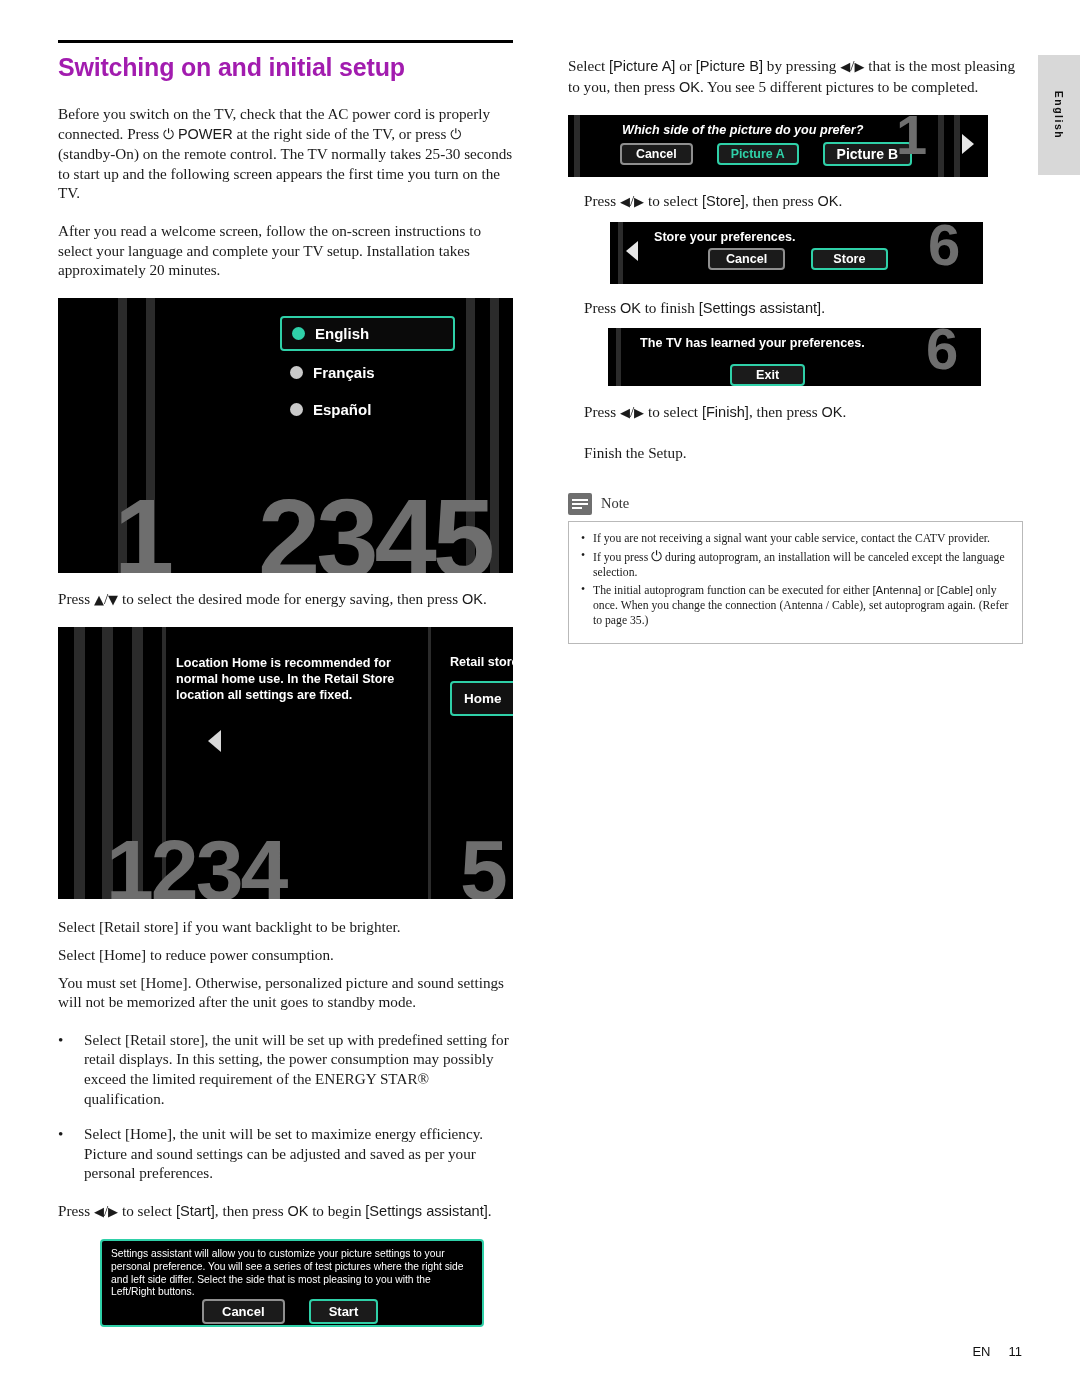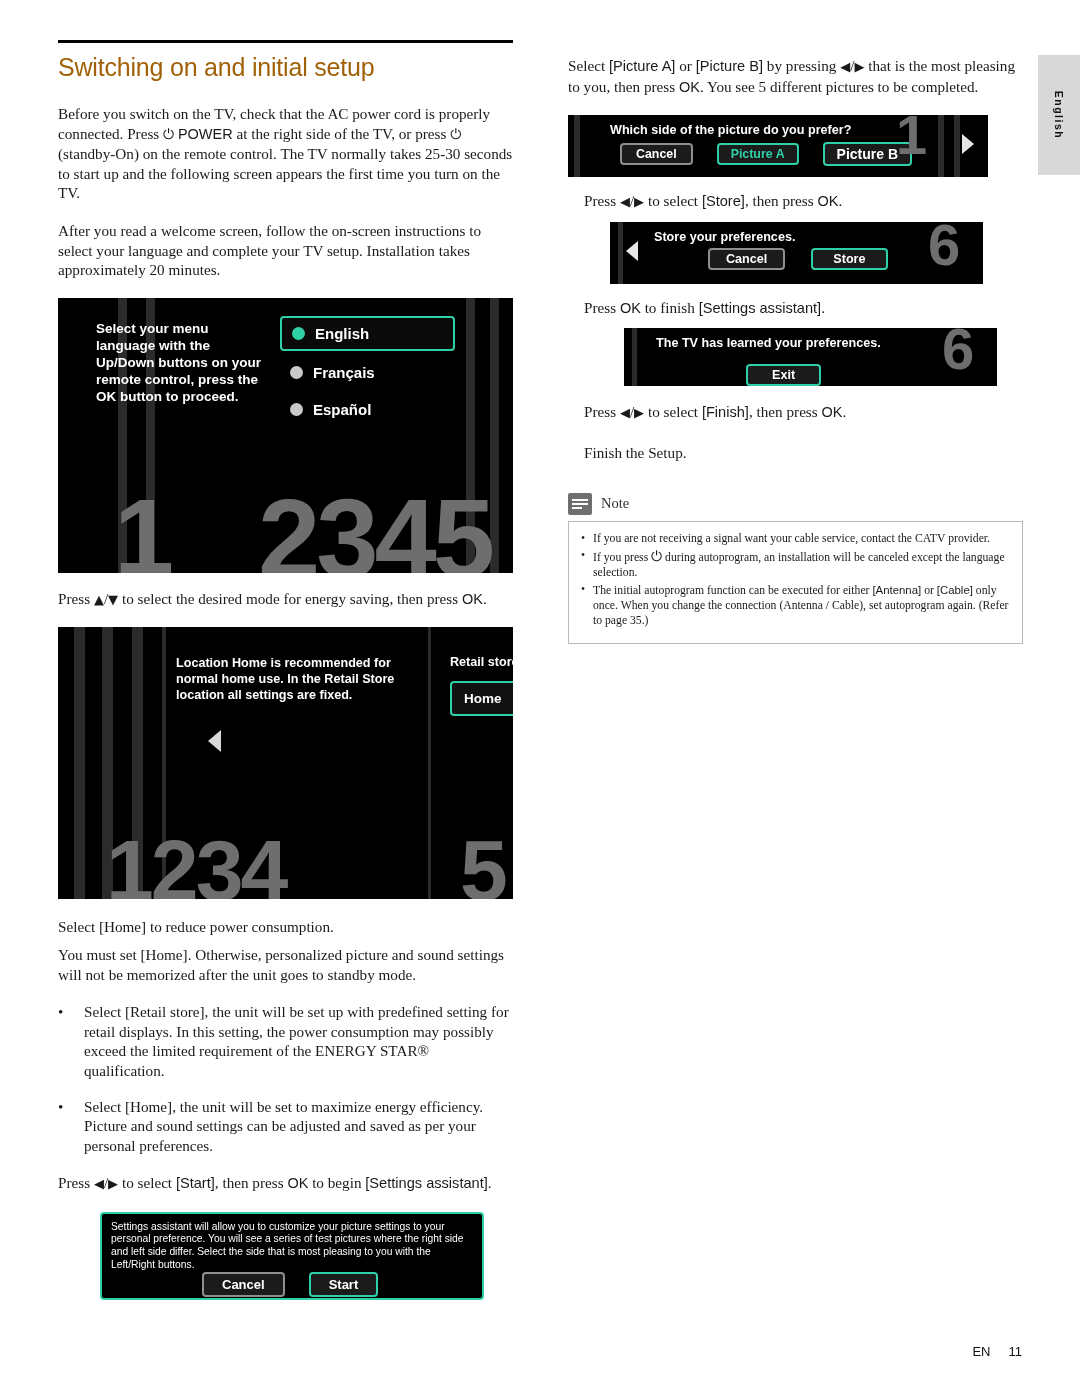--- a/index.html
+++ b/index.html
@@ -11,22 +11,22 @@
   .page{position:absolute;left:0;top:0;width:1080px;height:1397px;}
 
   
   .col-left{position:absolute;left:58px;top:40px;width:455px;}
   .col-right{position:absolute;left:568px;top:40px;width:455px;}
 
   
   .rule{border-top:3px solid #000;width:455px;margin:0 0 10px 0;}
   h1.title{
     font-family:"Liberation Sans", sans-serif;
-    font-weight:normal;font-size:25px;letter-spacing:-0.2px;
-    margin:0 0 22px 0;color:#a16207;
+    font-weight:bold;font-size:25px;letter-spacing:-0.2px;
+    margin:0 0 22px 0;color:#a21caf;
   }
 
   p.body{
     font-size:15.2px;line-height:19.6px;margin:0 0 18px 0;
     text-align:left;
   }
   p.tight{margin-bottom:8px;}
   .sym{font-family:"DejaVu Sans", sans-serif;font-size:13px;}
   .pwr{font-family:"DejaVu Sans", sans-serif;font-size:14px;}
   .ok{font-family:"Liberation Sans", sans-serif;font-size:14.5px;}
@@ -168,21 +168,20 @@
 
     <p class="body">After you read a welcome screen, follow the on-screen instructions to select your language and complete your TV setup. Installation takes approximately 20 minutes.</p>
 
     <div class="tvshot" id="shot-language">
       <div class="stripe" style="left:0;top:0;width:455px;height:275px;background:#000;"></div>
       <div class="stripe" style="left:60px;top:0;width:9px;height:275px;"></div>
       <div class="stripe" style="left:88px;top:0;width:9px;height:275px;"></div>
       <div class="stripe" style="left:408px;top:0;width:9px;height:275px;"></div>
       <div class="stripe" style="left:432px;top:0;width:9px;height:275px;"></div>
 
-      <div class="lang-text">Select your menu language with the Up/Down buttons on your remote control, press the OK button to proceed.</div>
 
       <div class="lang-list">
         <div class="lang-item sel">
           <span class="dot"></span>
           <span>English</span>
         </div>
         <div class="lang-item">
           <span class="dot"></span>
           <span>Français</span>
         </div>
@@ -214,20 +213,21 @@
         <div class="loc-retail">Retail store</div>
         <div class="loc-home">Home</div>
       </div>
 
       <div class="leftarrow"></div>
 
       <div class="bigdigit" style="left:48px;bottom:-14px;font-size:86px;letter-spacing:-3px;">1234</div>
       <div class="bigdigit" style="left:402px;bottom:-14px;font-size:86px;">5</div>
     </div>
 
+    <p class="body tight">Select [Retail store] if you want backlight to be brighter.</p>
     <p class="body tight">Select [Home] to reduce power consumption.</p>
     <p class="body">You must set [Home]. Otherwise, personalized picture and sound settings will not be memorized after the unit goes to standby mode.</p>
 
     <div class="bullets">
       <div class="bl">
         <span class="b">•</span>
         <span>Select [Retail store], the unit will be set up with predefined setting for retail displays. In this setting, the power consumption may possibly exceed the limited requirement of the ENERGY STAR® qualification.</span>
       </div>
       <div class="bl">
         <span class="b">•</span>
@@ -256,21 +256,21 @@
       Select <span class="br">[Picture A]</span> or <span class="br">[Picture B]</span> by pressing
       <span class="sym">◀</span>/<span class="sym">▶</span> that is the most
       pleasing to you, then press <span class="ok">OK</span>. You see 5 different pictures to be
       completed.
     </p>
 
     <div class="dlg" style="width:420px;height:62px;">
       <div class="stripe" style="left:6px;top:0;width:6px;height:62px;"></div>
       <div class="stripe" style="left:370px;top:0;width:6px;height:62px;"></div>
       <div class="stripe" style="left:386px;top:0;width:6px;height:62px;"></div>
-      <div class="hdr" style="left:42px;top:8px;">Which side of the picture do you prefer?</div>
+      <div class="hdr" style="left:54px;top:8px;font-style:italic;">Which side of the picture do you prefer?</div>
       <div class="btnrow" style="left:52px;top:27px;gap:24px;">
         <div class="btn" style="padding:2px 14px;font-size:12.4px;">Cancel</div>
         <div class="btn green" style="padding:2px 12px;font-size:12.4px;color:#2fd0a8;">Picture A</div>
         <div class="btn green" style="padding:2px 12px;font-size:14px;">Picture B</div>
       </div>
       <div class="bigdigit" style="left:328px;top:-8px;font-size:56px;">1</div>
       <div style="position:absolute;left:394px;top:19px;width:0;height:0;border-top:10px solid transparent;border-bottom:10px solid transparent;border-left:12px solid #e6e6e6;"></div>
     </div>
 
     <p class="body tight" style="margin:14px 0 10px 16px;">
@@ -285,21 +285,21 @@
         <div class="btn" style="padding:2px 16px;font-size:12.6px;">Cancel</div>
         <div class="btn green" style="padding:2px 20px;font-size:12.6px;">Store</div>
       </div>
       <div class="bigdigit" style="left:318px;top:-6px;font-size:58px;">6</div>
     </div>
 
     <p class="body tight" style="margin:12px 0 10px 16px;">
       Press <span class="ok">OK</span> to finish <span class="br">[Settings assistant]</span>.
     </p>
 
-    <div class="dlg" style="width:373px;height:58px;margin-left:56px;text-align:right;">
+    <div class="dlg" style="width:373px;height:58px;margin-left:40px;text-align:right;">
       <div class="stripe" style="left:8px;top:0;width:5px;height:58px;"></div>
       <div class="hdr" style="left:32px;top:8px;">The TV has learned your preferences.</div>
       <div class="btnrow" style="left:122px;top:36px;">
         <div class="btn green" style="padding:2px 24px;font-size:12.6px;">Exit</div>
       </div>
       <div class="bigdigit" style="left:318px;top:-8px;font-size:58px;">6</div>
     </div>
 
     <p class="body tight" style="margin:16px 0 20px 16px;">
       Press <span class="sym">◀</span>/<span class="sym">▶</span> to select <span class="br">[Finish]</span>, then press <span class="ok">OK</span>.

